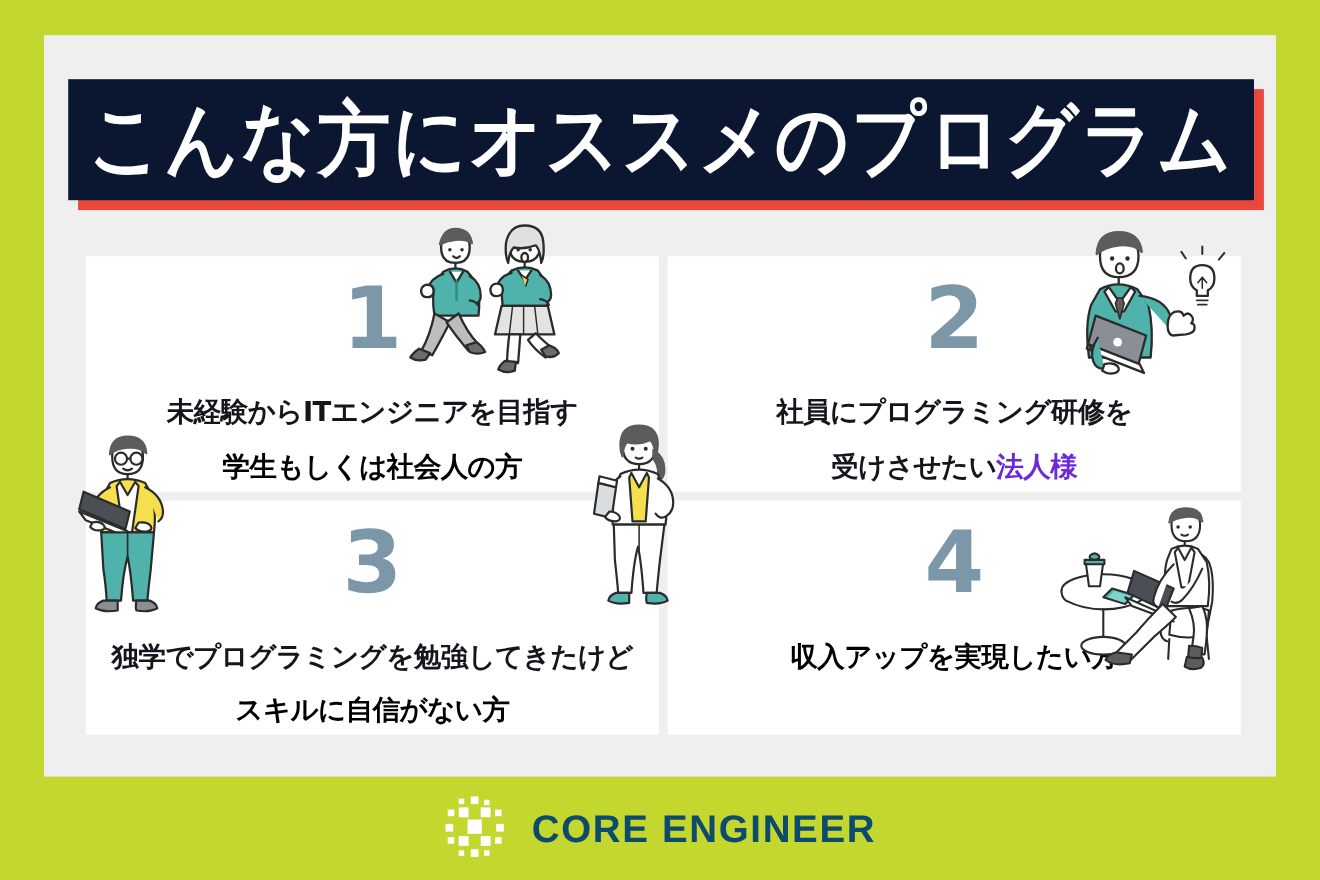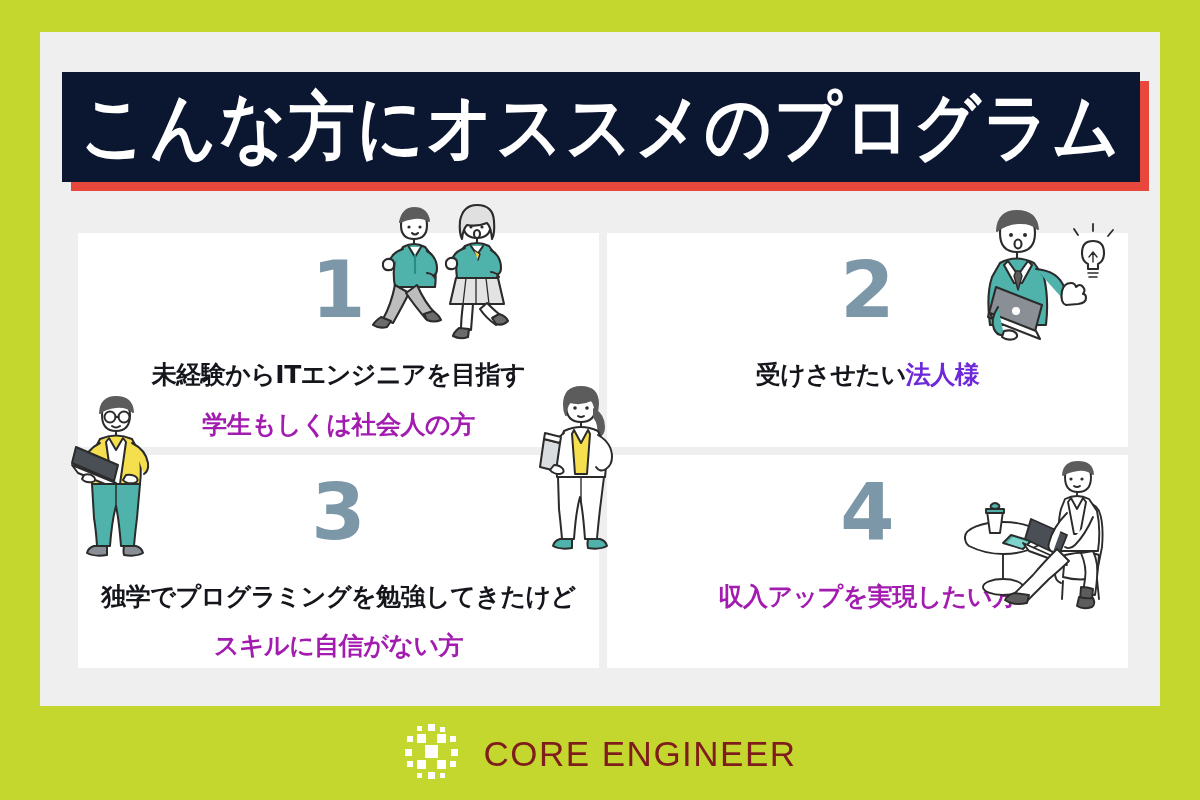--- a/index.html
+++ b/index.html
@@ -122,21 +122,21 @@
   }
   .line {
     font-size: 25px;
     font-weight: 700;
     color: #14161c;
     white-space: nowrap;
     font-family: "DejaVu Sans", "Liberation Sans", sans-serif;
     letter-spacing: -0.5px;
     margin-top: 15px;
   }
-  .line.red { color: #a21caf; }
+  .line.red { color: #000000; }
   .hi { color: #6d28d9; }
 
   
   .art { position: absolute; z-index: 5; pointer-events: none; }
   .art svg { display: block; overflow: visible; }
 
   .art-1 { left: 50%; margin-left: 20px; top: -36px; }
   .art-2 { right: 8px; top: -42px; }
   .art-3a { left: -14px; top: -66px; }
   .art-3b { right: -36px; top: -78px; }
@@ -158,23 +158,23 @@
     width: 58px;
     height: 58px;
     position: relative;
   }
   .logo-mark i {
     position: absolute;
     background: #ffffff;
     display: block;
   }
   .logo-text {
-    color: #7f1d1d;
+    color: #0c4a6e;
     font-size: 35px;
-    font-weight: 400;
+    font-weight: 700;
     letter-spacing: 1.5px;
     font-family: "Liberation Sans", sans-serif;
     line-height: 1;
   }
 </style>
 </head>
 <body>
 
 <div class="slide">
 
@@ -287,20 +287,21 @@
 
             <path d="M28 116 q-8 12-4 22 q3 7 10 6" fill="#4fb3ab"></path>
             <path d="M34 140 q8-2 12 2 q3 4-2 6 q-7 2-12-2z" fill="#ffffff"></path>
           </g>
         </svg>
       </div>
 
       <div class="cell-inner">
         <div class="num">2</div>
         <div class="lines">
+          <div class="line">社員にプログラミング研修を</div>
           <div class="line"><span>受けさせたい</span><span class="hi">法人様</span></div>
         </div>
       </div>
     </div>
 
     <div class="cell">
 
       <div class="art art-3a">
         <svg width="110" height="185" viewBox="0 0 110 185">
           <g fill="none" stroke="#2b2b2b" stroke-width="2" stroke-linecap="round" stroke-linejoin="round">

